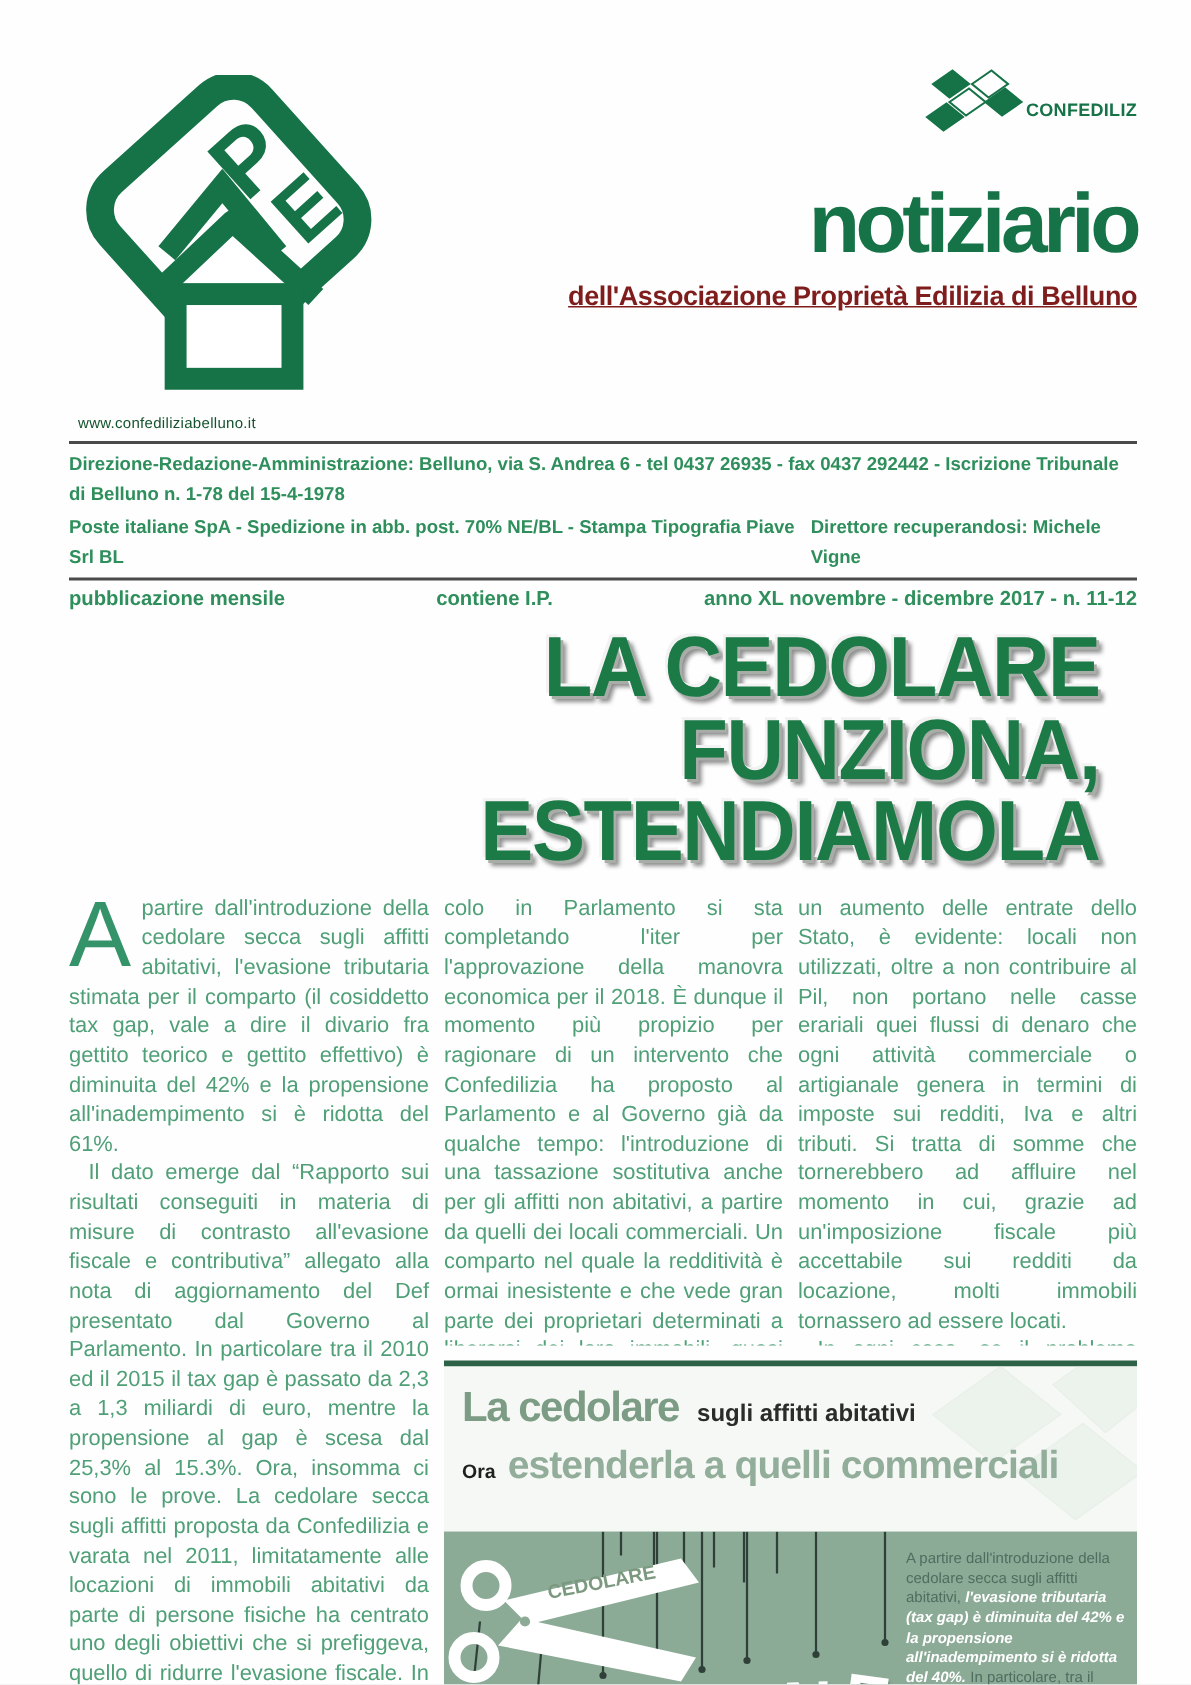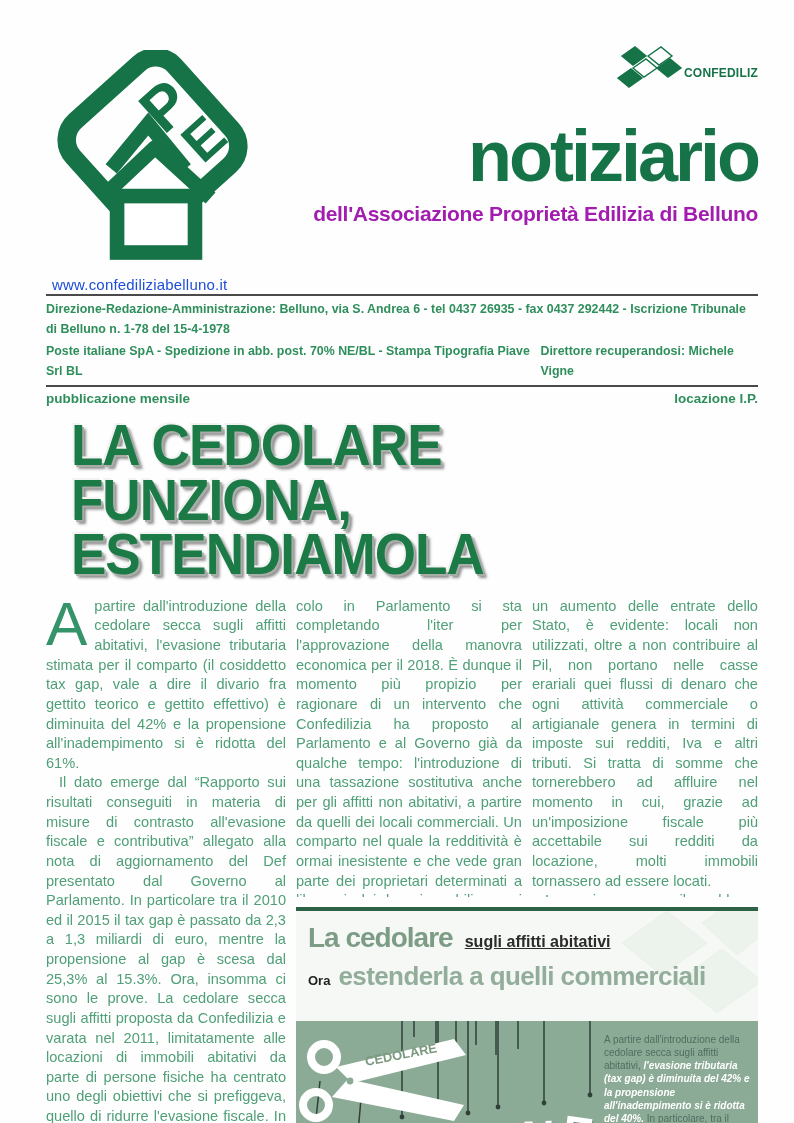--- a/index.html
+++ b/index.html
@@ -4,53 +4,53 @@
 <style>
   html,body { margin:0; padding:0; background:#e9e9e9; }
   .page {
     width:794px; height:1123px; background:#fefefe; margin:0 auto; position:relative;
     font-family:"Liberation Sans", sans-serif; overflow:hidden; box-sizing:border-box;
     padding:50px 36px 0 46px;
   }
   
   .masthead { position:relative; height:240px; }
   .ape-wrap { position:absolute; left:6px; top:0; width:215px; }
-  .site-url { font-size:15px; color:#1d4ed8; margin-top:0px; letter-spacing:0.2px; }
+  .site-url { font-size:10px; color:#14532d; margin-top:0px; letter-spacing:0.2px; }
   .mast-right { position:absolute; right:0; top:-10px; width:480px; text-align:right; }
   .confed { display:flex; justify-content:flex-end; align-items:center; height:52px; margin-bottom:30px; }
-  .notiziario { font-size:72px; font-weight:bold; color:#157347; letter-spacing:-3px; line-height:0.95; margin:0; }
-  .subtitle { font-size:21px; font-weight:bold; color:#a21caf; margin-top:12px; letter-spacing:-0.3px; }
+  .notiziario { font-size:56px; font-weight:bold; color:#157347; letter-spacing:-3px; line-height:0.95; margin:0; }
+  .subtitle { font-size:18px; font-weight:bold; color:#7f1d1d; margin-top:12px; letter-spacing:-0.3px;text-decoration:underline; }
   
   .rule { border:none; border-top:2px solid #4a4a4a; margin:4px 0; }
   .info { color:#2f8f5c; font-size:12.4px; line-height:1.6; margin:2px 0;font-weight:bold; }
   .info-2 { display:flex; justify-content:space-between; }
   .meta { display:flex; justify-content:space-between; font-weight:bold; color:#2f8f5c; font-size:13.5px; }
   
-  .headline { text-align:left; margin:12px 0 4px; }
+  .headline { text-align:right; margin:12px 0 4px; }
   .hl {
     display:block; font-size:57px; font-weight:bold; color:#1c7a47; line-height:0.95;
     transform:scaleX(0.93); transform-origin:center; letter-spacing:-1px;
     text-shadow:-2px -2px 0 #f2f2f2, 2px 2px 0 #a8ada8, 4px 4px 3px #8d8d8d;
   }
   
   .article { display:flex; gap:10px; margin-top:16px; color:#4f9f77; font-size:14.6px; line-height:1.345; text-align:justify; }
   .article p { margin:0; }
   .article p + p { text-indent:13px; }
   .col1 { flex:0 0 240px; width:240px; }
   .colwrap { flex:1; min-width:0; }
   .cols23 { display:flex; gap:10px; height:300px; overflow:hidden; }
   .col2, .col3 { flex:1; min-width:0; }
   .dropcap { float:left; font-size:62px; line-height:46px; padding:4px 7px 0 0; color:#35936a; }
   
   .ad { margin-top:10px; }
   .ad-rule { height:4px; background:#2e6247; }
   .ad-header { position:relative; background:#f5f8f4; height:102px; padding:8px 10px 0 12px; overflow:hidden; }
   .wm { position:absolute; right:-14px; top:-8px; opacity:0.5; }
   .ad-line1 .big { font-size:28px; font-weight:bold; color:#7d9c86; letter-spacing:-1px; }
-  .ad-line1 .small { font-size:16px; font-weight:bold; color:#2b2b2b; margin-left:8px;text-decoration:underline; }
+  .ad-line1 .small { font-size:16px; font-weight:bold; color:#2b2b2b; margin-left:8px; }
   .ad-line2 { font-size:26px; font-weight:bold; color:#64806e; letter-spacing:-0.6px; margin-top:1px; position:relative; }
   .ad-line3 { margin-top:3px; position:relative; }
   .ora { font-size:13px; font-weight:bold; color:#1f1f1f; margin-right:4px; }
   .light { font-size:26px; font-weight:bold; color:#93ad9b; letter-spacing:-0.6px; }
   .ad-panel { position:relative; background:#8cab97; height:174px; overflow:hidden; }
   .panel-svg { position:absolute; left:0; top:0; }
   .evasione { position:absolute; left:10px; top:84px; width:330px; white-space:nowrap; }
   .evasione span {
     display:inline-block; font-size:46px; font-weight:bold; color:#ffffff;
     margin-right:7px; text-shadow:1px 2px 2px rgba(40,60,50,0.35);
@@ -108,21 +108,22 @@
 
   <hr class="rule">
   <div class="info">Direzione-Redazione-Amministrazione: Belluno, via S. Andrea 6 - tel 0437 26935 - fax 0437 292442 - Iscrizione Tribunale di Belluno n. 1-78 del 15-4-1978</div>
   <div class="info info-2">
     <span>Poste italiane SpA - Spedizione in abb. post. 70% NE/BL - Stampa Tipografia Piave Srl BL</span>
     <span>Direttore recuperandosi: Michele Vigne</span>
   </div>
   <hr class="rule">
   <div class="meta">
     <span>pubblicazione mensile</span>
-    <span>locazione I.P.</span>
+    <span>contiene I.P.</span>
+    <span>anno XL novembre - dicembre 2017 - n. 11-12</span>
   </div>
 
   <div class="headline">
     <span class="hl">LA CEDOLARE FUNZIONA,</span>
     <span class="hl">ESTENDIAMOLA</span>
   </div>
 
   <div class="article">
 
     <div class="col1">

